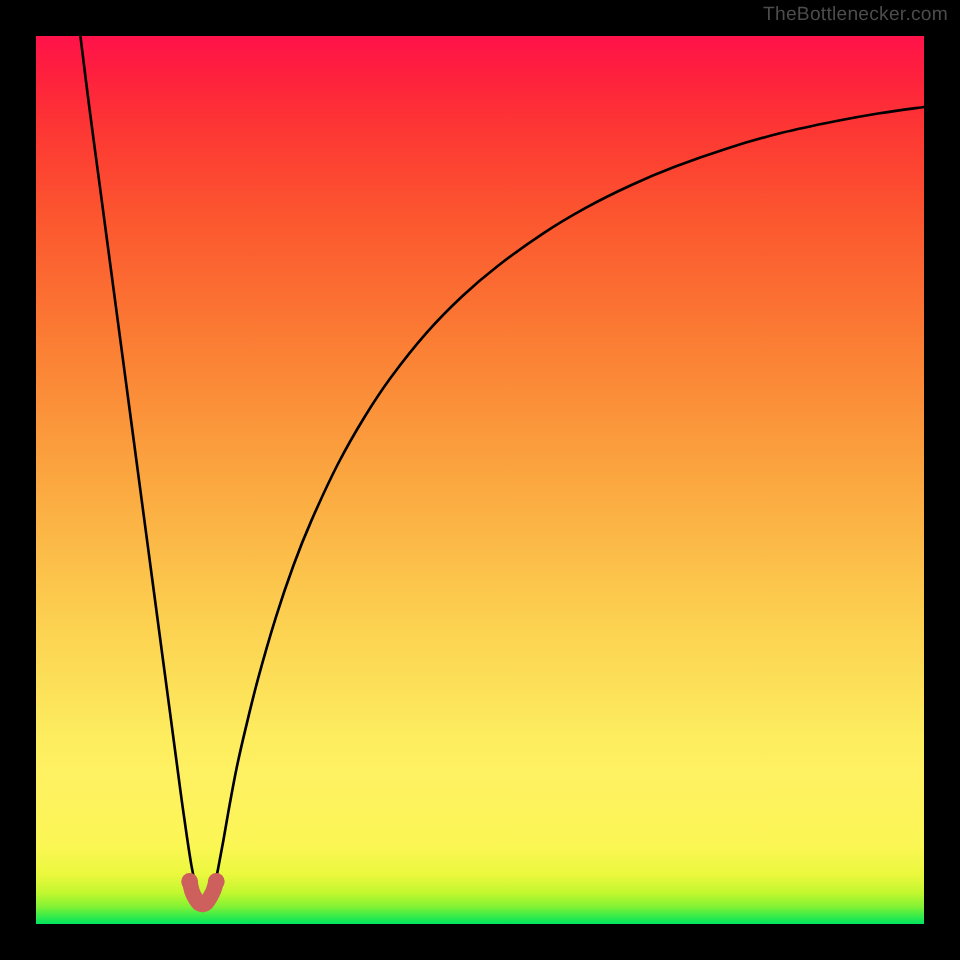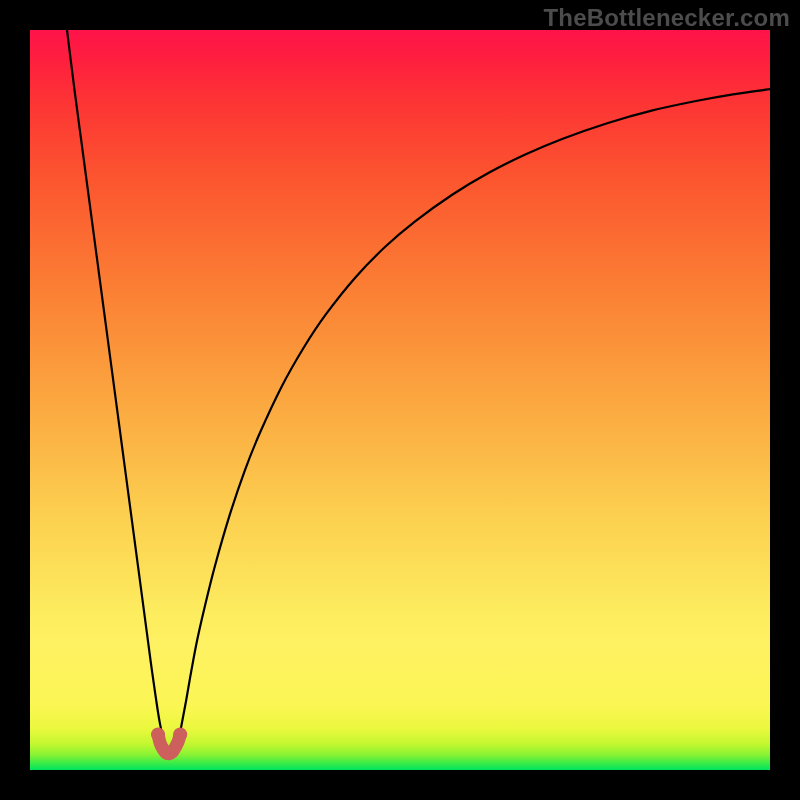--- a/index.html
+++ b/index.html
@@ -22,22 +22,22 @@
     left: 30px;
     top: 30px;
     width: 740px;
     height: 740px;
   }
   .watermark {
     position: absolute;
     top: 4px;
     right: 10px;
     color: #4c4c4c;
-    font-size: 24px;
-    font-weight: 700;
+    font-size: 16px;
+    font-weight: 400;
     letter-spacing: 0.2px;
     user-select: none;
   }
   svg { display: block; }
 </style>
 </head>
 <body>
 
 <div class="frame">
   <div class="plot">

